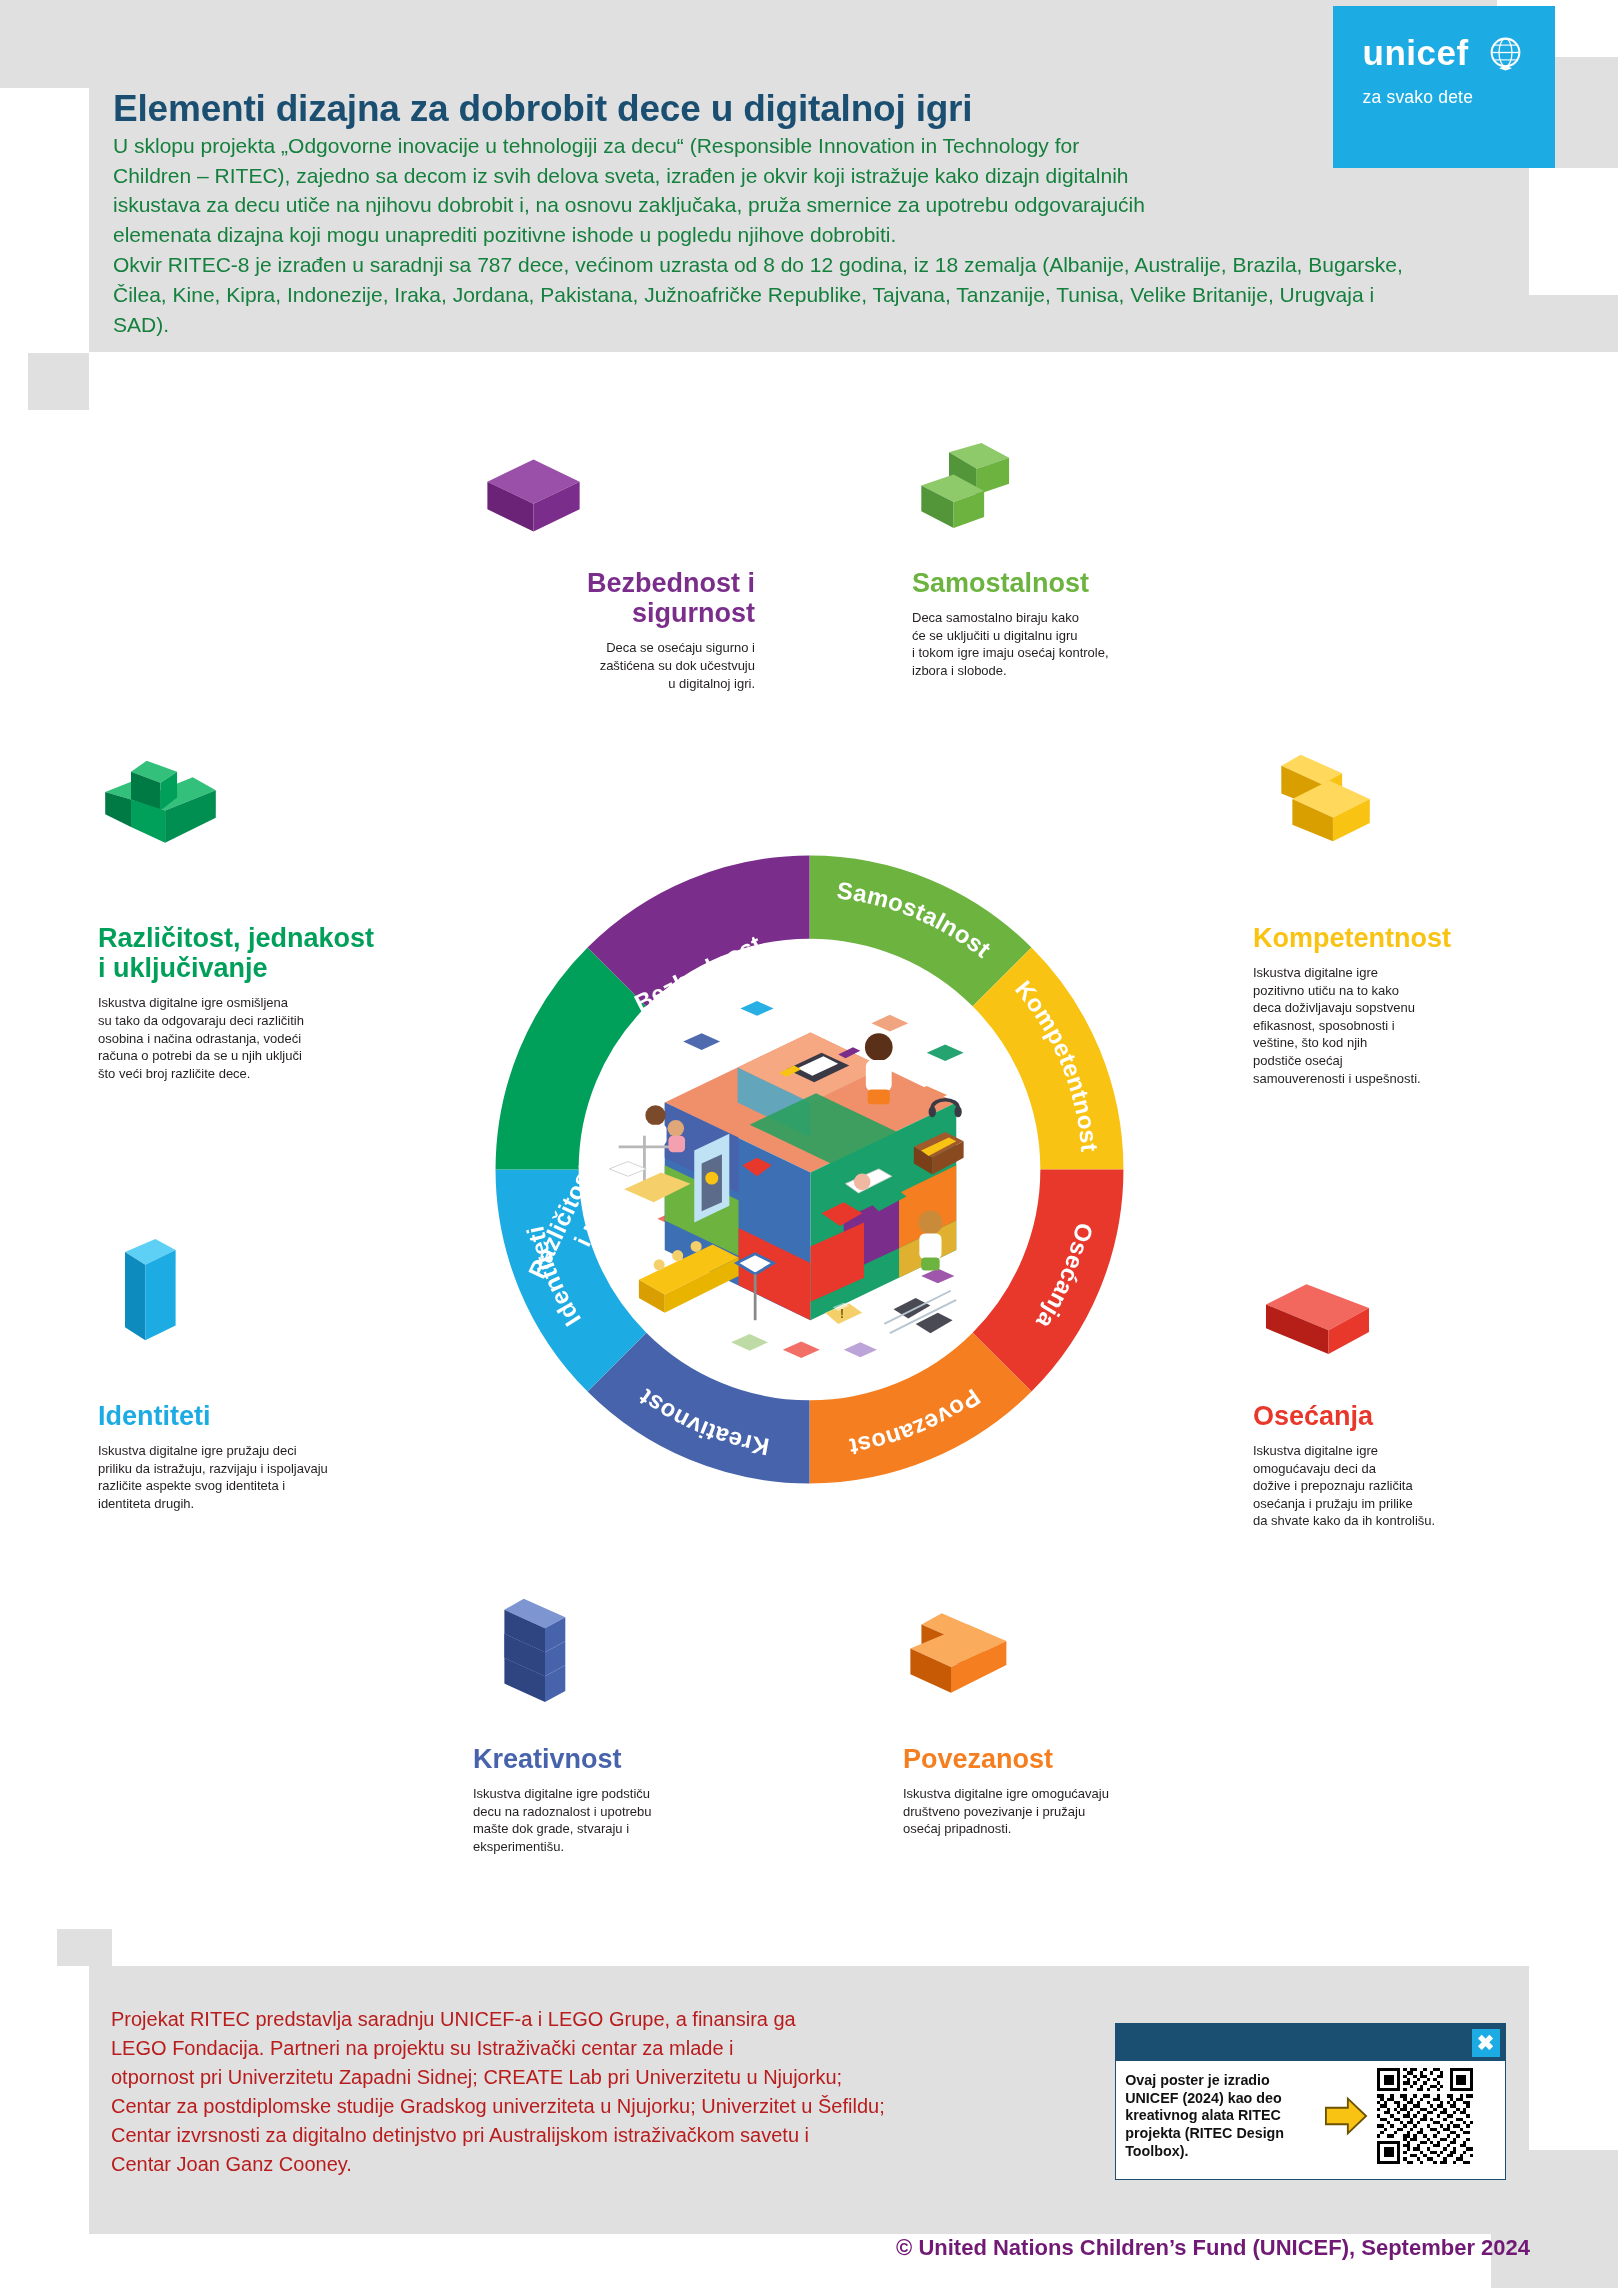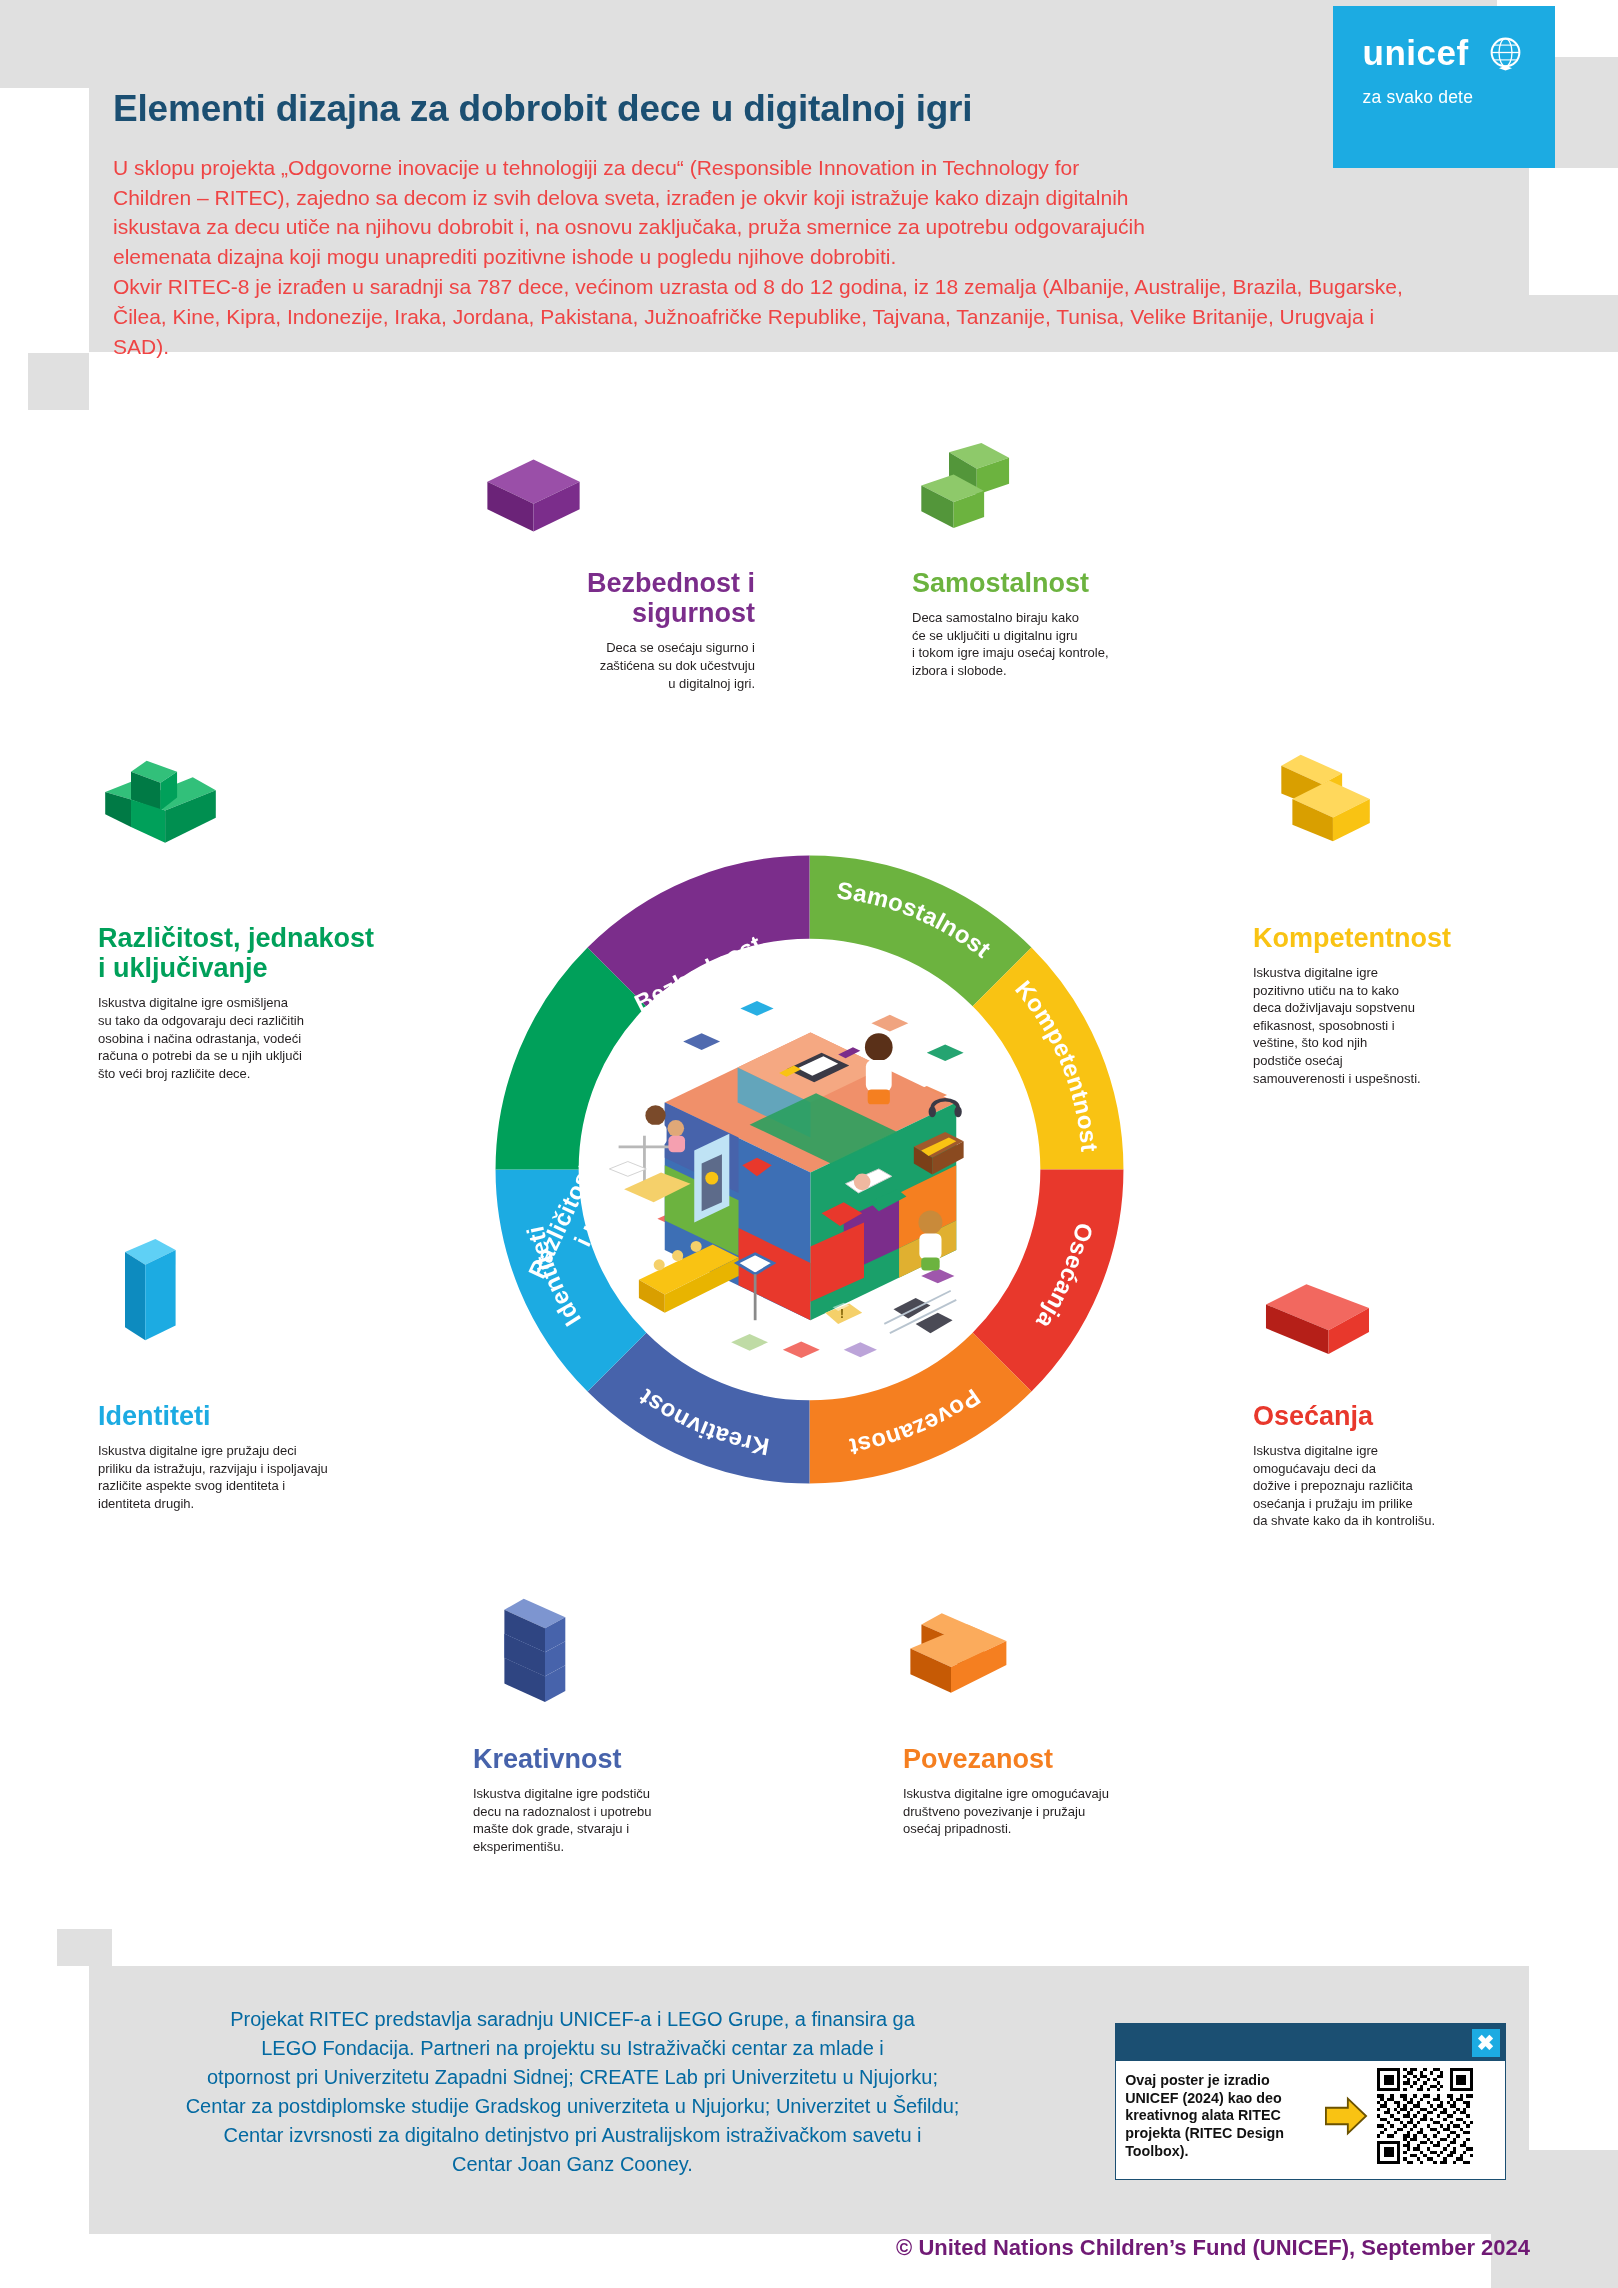--- a/index.html
+++ b/index.html
@@ -19,21 +19,21 @@
     position: absolute; left: 89px; top: 57px;
     width: 1440px; height: 295px;
     background: #e0e0e0;
   }
   .header-inner { position: absolute; left: 113px; top: 89px; width: 1311px; }
   .poster-title {
     font-size: 37px; font-weight: bold; color: #1b4f72;
     letter-spacing: -0.2px; line-height: 1.1;
   }
   .poster-intro {
-    margin-top: 23px; font-size: 21px; line-height: 1.42; color: #ef4444;
+    margin-top: 1px; font-size: 21px; line-height: 1.42; color: #15803d;
   }
   .poster-intro p { margin: 0; }
   .poster-intro p + p { margin-top: 0px; }
 
   
   .unicef-logo {
     position: absolute; left: 1333px; top: 5.5px;
     width: 222px; height: 162px;
     background: #1cabe2;
     padding: 28px 0 0 29.5px;
@@ -69,21 +69,21 @@
   
   .cube-wrap { position: absolute; left: 602px; top: 951px; width: 417px; height: 434px; }
 
   
   .footer-band {
     position: absolute; left: 89px; top: 1966px;
     width: 1440px; height: 268px; background: #e0e0e0;
   }
   .footer-text {
     position: absolute; left: 111px; top: 2005px; width: 923px;
-    font-size: 20px; line-height: 1.45; color: #0369a1; text-align: center;
+    font-size: 20px; line-height: 1.45; color: #b91c1c;
   }
   .copyright {
     position: absolute; left: 0; top: 2235px; width: 1530px;
     text-align: right; font-size: 22px; font-weight: bold; color: #701a75;
   }
 
   
   .qr-card {
     position: absolute; left: 1115px; top: 2023px;
     width: 391px; height: 157px;

